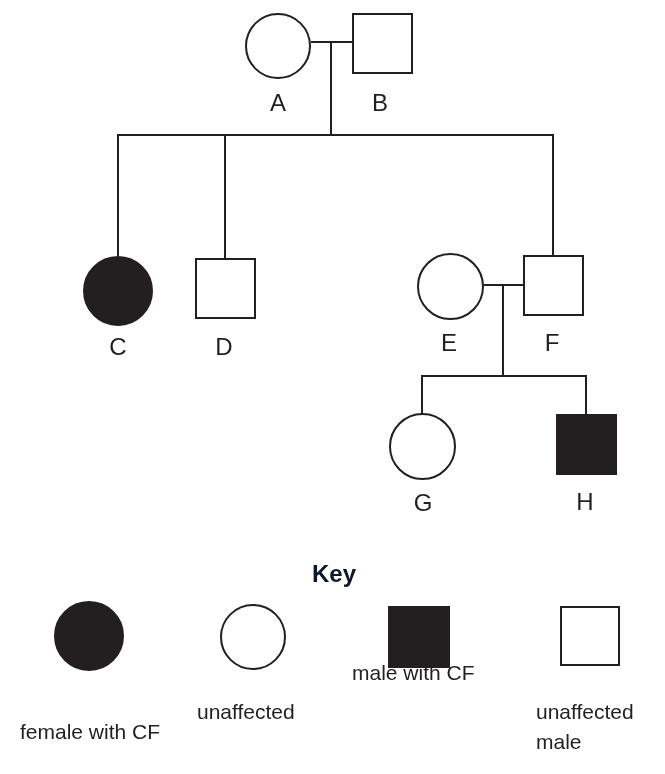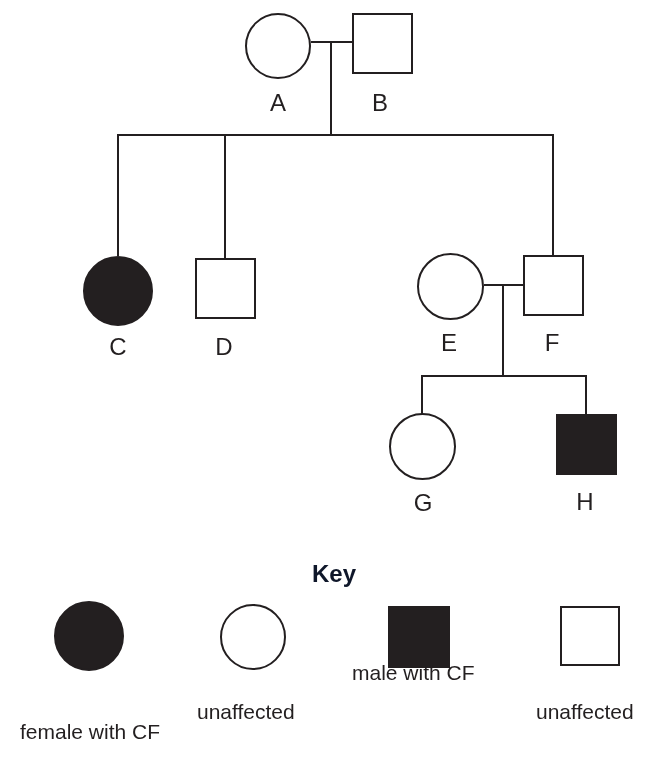--- a/index.html
+++ b/index.html
@@ -111,15 +111,16 @@
   </div>
   <div class="caption" style="left:197px; top:697px;">
     <span>unaffected</span>
   </div>
   <div class="caption" style="left:352px; top:658px;">
     <span>male with CF</span>
       <span></span>
   </div>
   <div class="caption" style="left:536px; top:697px;">
     <span>unaffected</span>
+      <span>male</span>
   </div>
 
 </div>
 
 </body></html>

